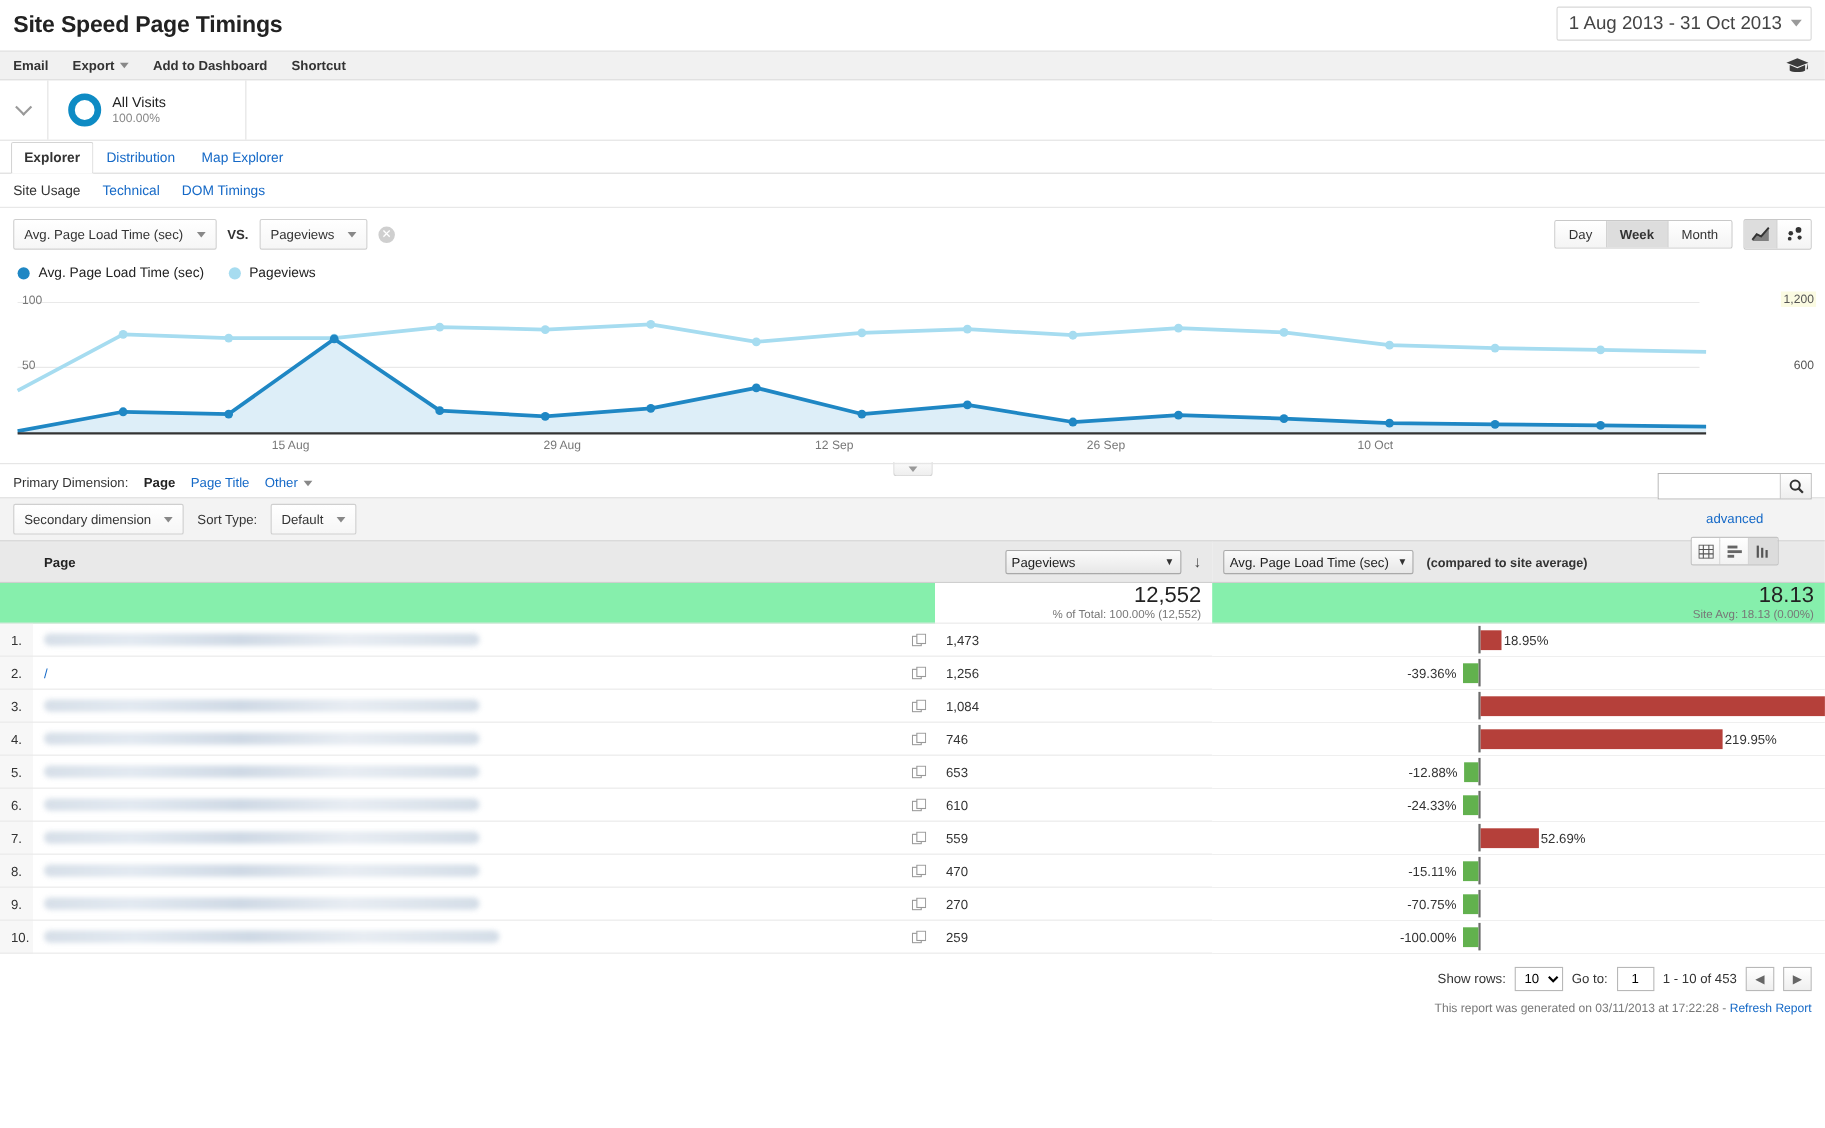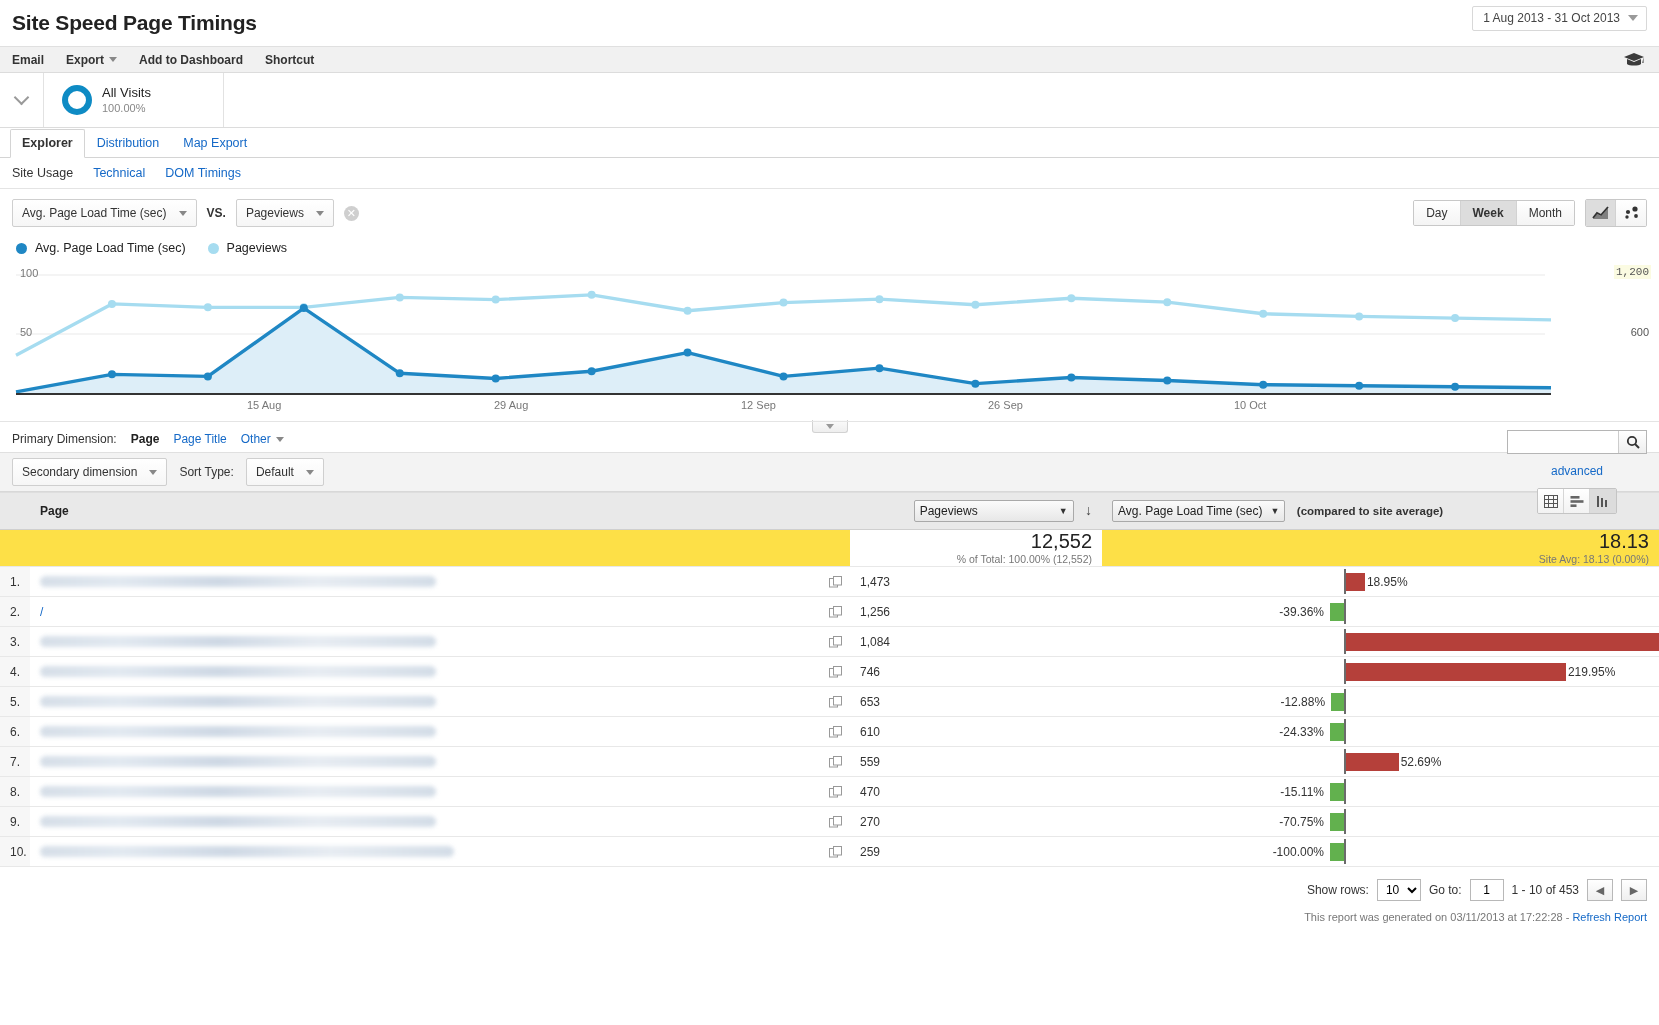--- a/index.html
+++ b/index.html
@@ -22,21 +22,21 @@
     display: flex; align-items: center;
     background: #fff;
   }
   .page-title { font-size: 21px; font-weight: bold; color: #222; letter-spacing: -0.2px; }
   .daterange {
     position: absolute; right: 12px; top: 6px;
     display: flex; align-items: center; gap: 8px;
     border: 1px solid #d8d8d8; border-radius: 2px;
     background: #fff;
     padding: 4px 8px 5px 10px;
-    font-size: 12px; color: #444;
+    font-size: 17px; color: #444;
   }
   .caret-dn {
     width: 0; height: 0;
     border-left: 5px solid transparent; border-right: 5px solid transparent;
     border-top: 6px solid #9a9a9a;
   }
 
   
   .actionbar {
     height: 27px;
@@ -247,21 +247,21 @@
     min-width: 160px;
   }
   .th-sel .tcaret { font-size: 9px; color: #333; margin-left: 8px; }
   .sortarrow { font-size: 14px; color: #444; margin-left: 8px; }
   .cmpnote { font-size: 11.5px; font-weight: bold; color: #333; margin-left: 8px; }
 
   .totrow td {
     background: #fff; border-bottom: 1px solid #d8d8d8;
     height: 50px; vertical-align: middle; padding: 0 10px;
   }
-  .totrow td.shade { background: #fde047; }
+  .totrow td.shade { background: #86efac; }
   .bigval { font-size: 20px; color: #222; text-align: right; line-height: 22px; }
   .subval { font-size: 10.5px; color: #777; text-align: right; line-height: 14px; }
 
   table.dt td {
     border-bottom: 1px solid #e8e8e8;
     height: 30px; font-size: 12px; color: #333;
     padding: 0 10px; vertical-align: middle;
   }
   td.idx { width: 30px; background: #f7f7f7; color: #444; text-align: left; padding-left: 6px; }
   td.page { position: relative; }
@@ -343,21 +343,21 @@
     <div>
       <div class="seg-name">All Visits</div>
       <div class="seg-pct">100.00%</div>
     </div>
   </div>
 </div>
 
 <div class="tabs">
   <div class="tab active">Explorer</div>
   <div class="tab">Distribution</div>
-  <div class="tab">Map Export</div>
+  <div class="tab">Map Explorer</div>
 </div>
 <div class="subtabs">
   <div class="subtab active">Site Usage</div>
   <div class="subtab">Technical</div>
   <div class="subtab">DOM Timings</div>
 </div>
 
 <div class="metricrow">
   <span class="sel">
     <span>Avg. Page Load Time (sec)</span>
@@ -445,21 +445,21 @@
         <circle cx="1167.25" cy="119.54782608695652" r="4" fill="#1f87c4"></circle>
         <circle cx="1263.1875" cy="123.68695652173913" r="4" fill="#1f87c4"></circle>
         <circle cx="1359.125" cy="124.72173913043478" r="4" fill="#1f87c4"></circle>
         <circle cx="1455.0625" cy="125.75652173913043" r="4" fill="#1f87c4"></circle>
       </g>
     <line x1="16" y1="133" x2="1551" y2="133" stroke="#333" stroke-width="2"></line>
   </svg>
 
   <span class="ylab" style="left:20px; top:6px;">100</span>
   <span class="ylab" style="left:20px; top:65px;">50</span>
-  <span class="rlab hl" style="right:8px; top:4px;font-family:Liberation Mono, monospace;">1,200</span>
+  <span class="rlab hl" style="right:8px; top:4px;">1,200</span>
   <span class="rlab" style="right:10px; top:65px;">600</span>
 
   <span class="xlab" style="left:247px; top:138px;">15 Aug</span>
   <span class="xlab" style="left:494px; top:138px;">29 Aug</span>
   <span class="xlab" style="left:741px; top:138px;">12 Sep</span>
   <span class="xlab" style="left:988px; top:138px;">26 Sep</span>
   <span class="xlab" style="left:1234px; top:138px;">10 Oct</span>
 
   <span class="handle">
       <i></i>

